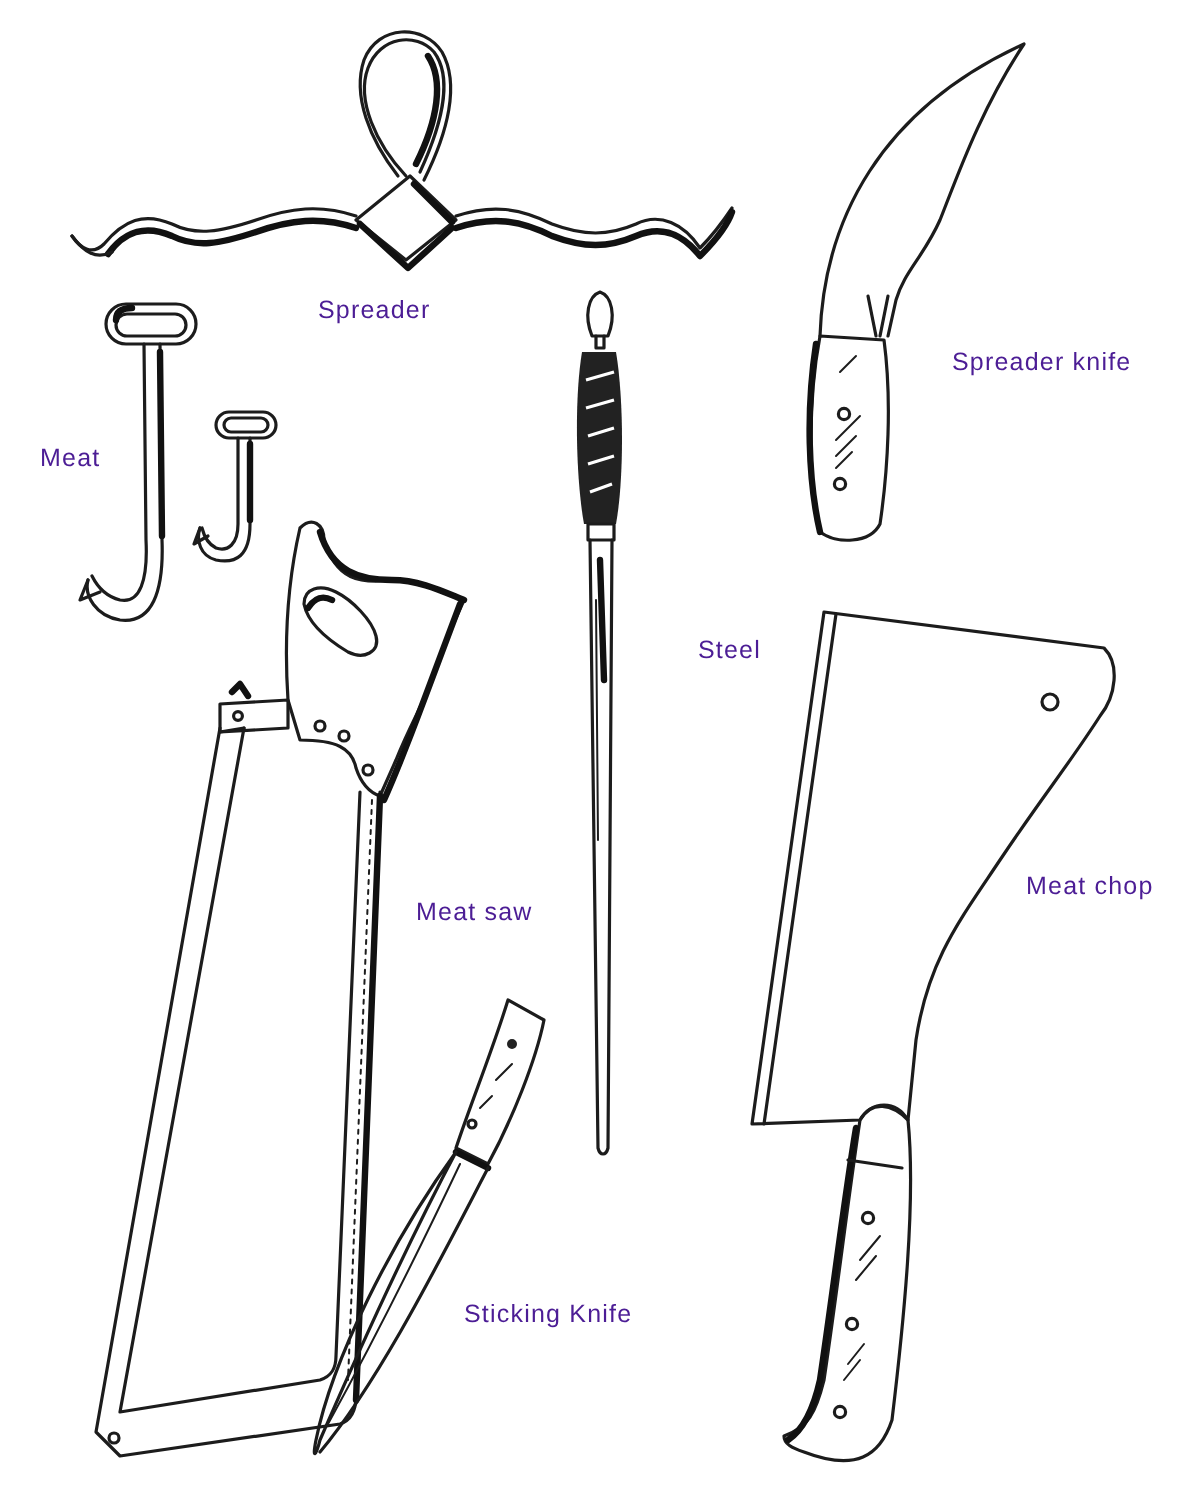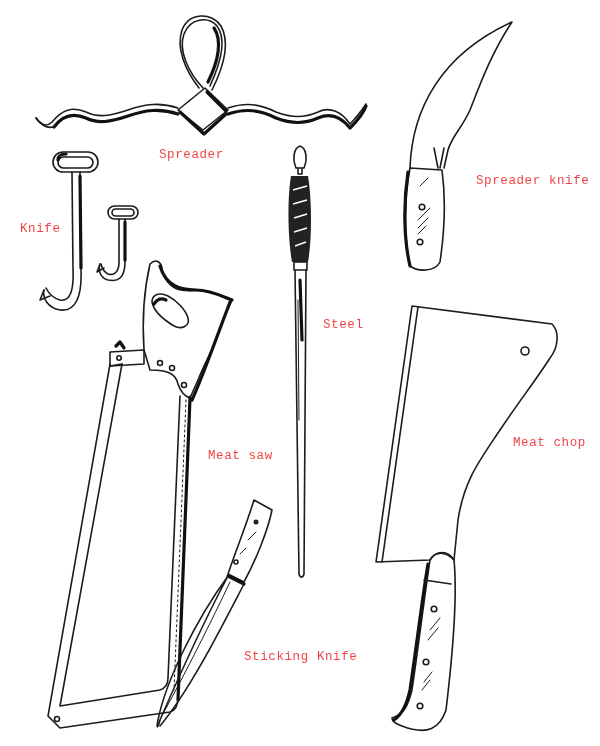--- a/index.html
+++ b/index.html
@@ -1,20 +1,20 @@
 <!DOCTYPE html>
 <html><head>
   <meta charset="utf-8">
   <style>
     html, body { margin: 0; padding: 0; background: #ffffff; }
     body { width: 600px; height: 746px; position: relative; overflow: hidden;
            font-family: "DejaVu Sans", sans-serif; }
     #canvas { position: absolute; left: 0; top: 0; width: 600px; height: 746px; }
-    .lbl { position: absolute; font-size: 12.5px; color: #ef4444; letter-spacing: 0.6px;
-           white-space: nowrap; font-family: Liberation Mono, monospace; }
+    .lbl { position: absolute; font-size: 12.5px; color: #4c1d95; letter-spacing: 0.6px;
+           white-space: nowrap; font-family: Liberation Sans, sans-serif; }
     svg .o { fill: none; stroke: #1c1c1c; stroke-width: 1.6; stroke-linejoin: round; stroke-linecap: round; }
     svg .t { fill: none; stroke: #1c1c1c; stroke-width: 1; stroke-linecap: round; }
     svg .k { fill: none; stroke: #111; stroke-width: 3.2; stroke-linecap: round; stroke-linejoin: round; }
     svg .f { fill: #222; stroke: none; }
     svg .w { fill: #fff; stroke: #1c1c1c; stroke-width: 1.6; stroke-linejoin: round; }
   </style>
 </head>
 <body>
 
 <div id="canvas">
@@ -145,19 +145,19 @@
       <path class="k" d="M228,576 L244,584"></path>
 
       <path class="o" d="M228,576 C210,610 186,660 160,720 C158,728 156,730 158,720 C166,680 196,620 228,576"></path>
       <path class="o" d="M244,584 C220,630 190,690 160,726"></path>
       <path class="t" d="M230,582 C212,620 186,672 164,712"></path>
     </g>
   </svg>
 
   
   <span class="lbl" style="left:159px; top:148px;">Spreader</span>
-  <span class="lbl" style="left:20px; top:222px;">Knife</span>
+  <span class="lbl" style="left:20px; top:222px;">Meat</span>
   <span class="lbl" style="left:476px; top:174px;">Spreader knife</span>
-  <span class="lbl" style="left:323px; top:318px;text-align:right;">Steel</span>
+  <span class="lbl" style="left:349px; top:318px;text-align:right;">Steel</span>
   <span class="lbl" style="left:208px; top:449px;">Meat saw</span>
   <span class="lbl" style="left:513px; top:436px;">Meat chop</span>
-  <span class="lbl" style="left:244px; top:650px;">Sticking Knife</span>
+  <span class="lbl" style="left:232px; top:650px;">Sticking Knife</span>
 </div>
 
 </body></html>

